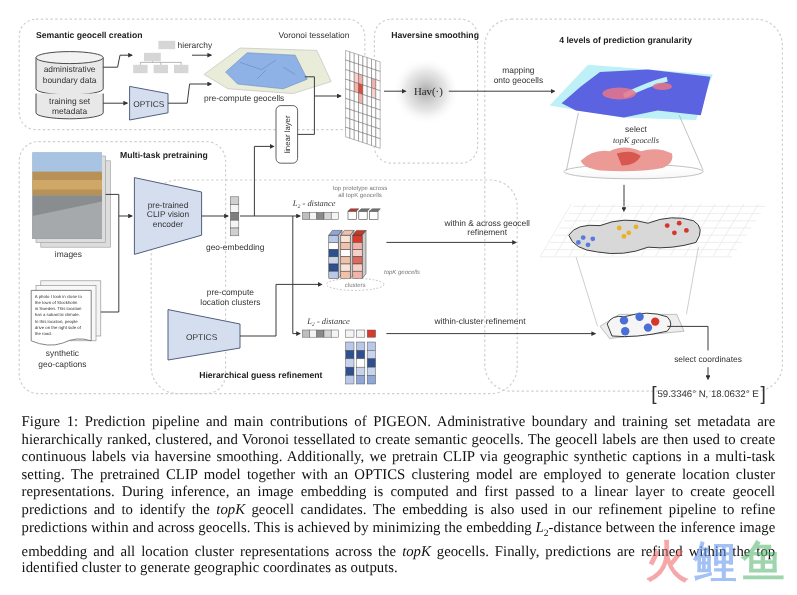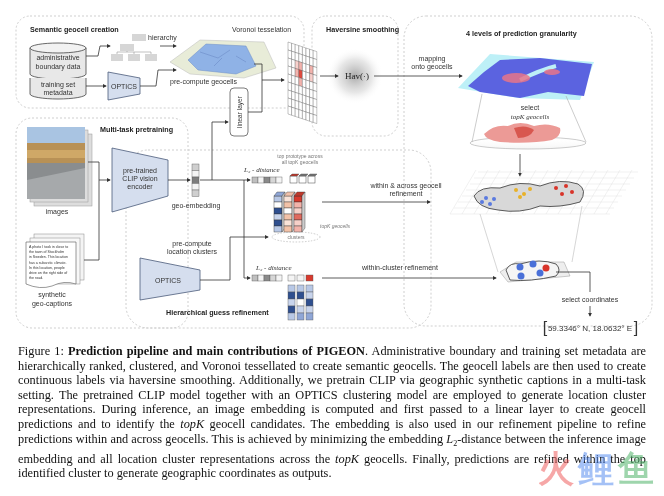--- a/index.html
+++ b/index.html
@@ -7,21 +7,21 @@
   #fig { position:absolute; left:0; top:0; width:664px; height:340px; }
   .lbl { font-family:"Liberation Sans", sans-serif; font-size:7px; fill:#333; }
   .lbl-b { font-family:"Liberation Sans", sans-serif; font-size:7.2px; font-weight:bold; fill:#222; }
   .lbl-s { font-family:"Liberation Sans", sans-serif; font-size:5px; fill:#777; }
   .lbl-i { font-family:"Liberation Serif", serif; font-size:8px; font-style:italic; fill:#333; }
   .lbl-m { font-family:"Liberation Serif", serif; font-size:9px; fill:#222; }
   .box { fill:none; stroke:#cfcfcf; stroke-width:1; stroke-dasharray:2 2; }
   .arrow { stroke:#333; stroke-width:0.8; fill:none; }
   .trap { fill:#d5deee; stroke:#4a5a7a; stroke-width:0.8; }
   #caption { position:absolute; left:18px; top:344px; width:628px; font-family:"Liberation Serif", serif; font-size:12.3px; line-height:14.6px; color:#111; text-align:justify; }
-  #caption b { font-weight:bold;margin-top:18px; }
+  #caption b { font-weight:normal;margin-top:18px; }
   #caption i { font-style:italic; }
   #watermark { position:absolute; left:538px; top:449px; width:120px; height:40px; opacity:0.55; }
   .wm-ch { position:absolute; top:0; font-family:"DejaVu Sans", sans-serif; font-size:36px; font-weight:bold; line-height:40px; }
 </style>
 </head>
 <body>
 
 <svg id="fig" viewBox="0 0 664 340" xmlns="http://www.w3.org/2000/svg">
   <defs>
     <marker id="ah" markerWidth="5" markerHeight="5" refX="4" refY="2.5" orient="auto">

